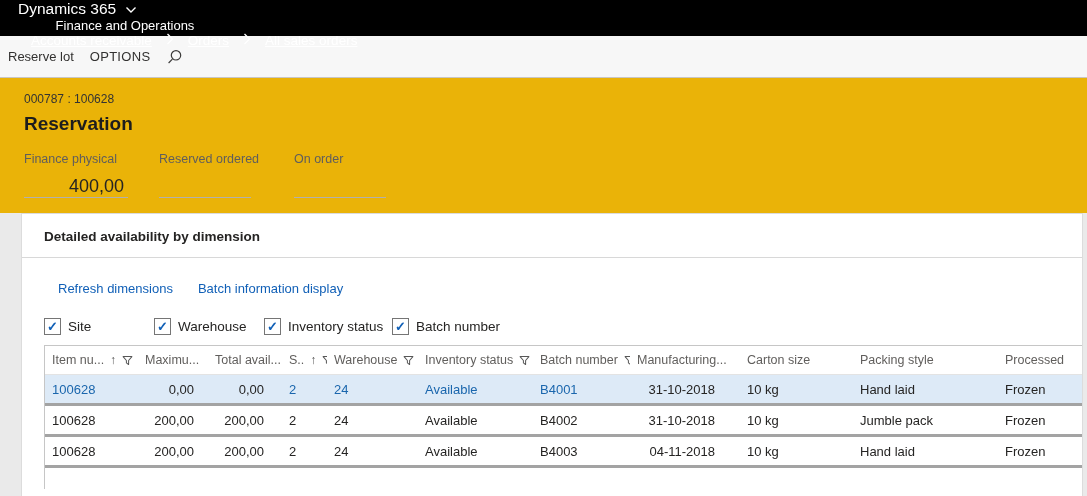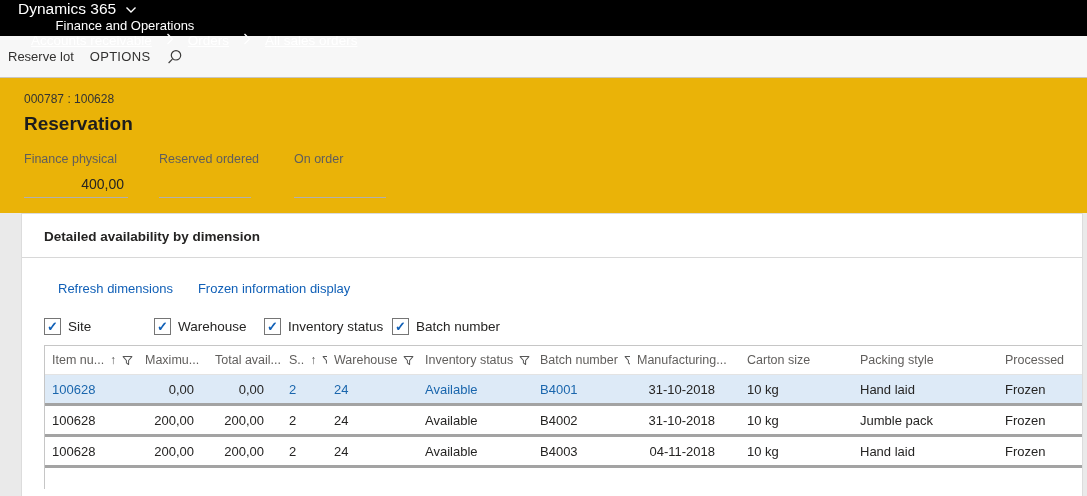--- a/index.html
+++ b/index.html
@@ -24,21 +24,21 @@
   
   .page-header { height:135px; background:#eab308; padding:14px 0 0 24px; }
   .record-id { font-size:12px; color:#333; }
   .page-title { font-size:19px; font-weight:700; margin-top:7px; color:#1d1d1d; }
   .fields { display:flex; margin-top:17px; }
   .field { margin-right:16px; }
   .field:nth-child(1) { width:104px; }
   .field:nth-child(2) { width:92px; margin-left:15px; }
   .field:nth-child(3) { width:92px; margin-left:27px; }
   .field-label { font-size:12.5px; color:#605e5c; white-space:nowrap; }
-  .field-value { margin-top:8px; height:24px; font-size:14px; text-align:right; color:#252423;
+  .field-value { margin-top:8px; height:24px; font-size:18px; text-align:right; color:#252423;
                  border-bottom:1px solid #b3b0ad; padding:2px 4px 0 0; }
 
   
   .panel { background:#fff; margin:0 4px 0 21px; height:283px; border:1px solid #dcdcdc; border-bottom:none; }
   .panel-title { font-size:13.5px; font-weight:700; color:#252423; padding:15px 0 13px 22px; border-bottom:1px solid #d8d8d8; }
   .links-row { display:flex; gap:25px; margin:23px 0 0 36px; font-size:13px; }
   .panel-link { color:#1160b7; cursor:pointer; }
   .dims-row { display:flex; align-items:center; margin:22px 0 0 22px; font-size:13.5px; }
   .dim-group { display:flex; align-items:center; gap:7px; }
   .dim-group:nth-child(1){ width:110px; } .dim-group:nth-child(2){ width:110px; }
@@ -122,21 +122,21 @@
       <div class="field-value"></div>
     </div>
   </div>
 </div>
 
 <div class="panel">
   <div class="panel-title">Detailed availability by dimension</div>
 
   <div class="links-row">
     <span class="panel-link">Refresh dimensions</span>
-    <span class="panel-link">Frozen information display</span>
+    <span class="panel-link">Batch information display</span>
   </div>
 
   <div class="dims-row">
     <div class="dim-group">
       <span class="checkbox">✓</span>
       <span>Site</span>
     </div>
     <div class="dim-group">
       <span class="checkbox">✓</span>
       <span>Warehouse</span>

